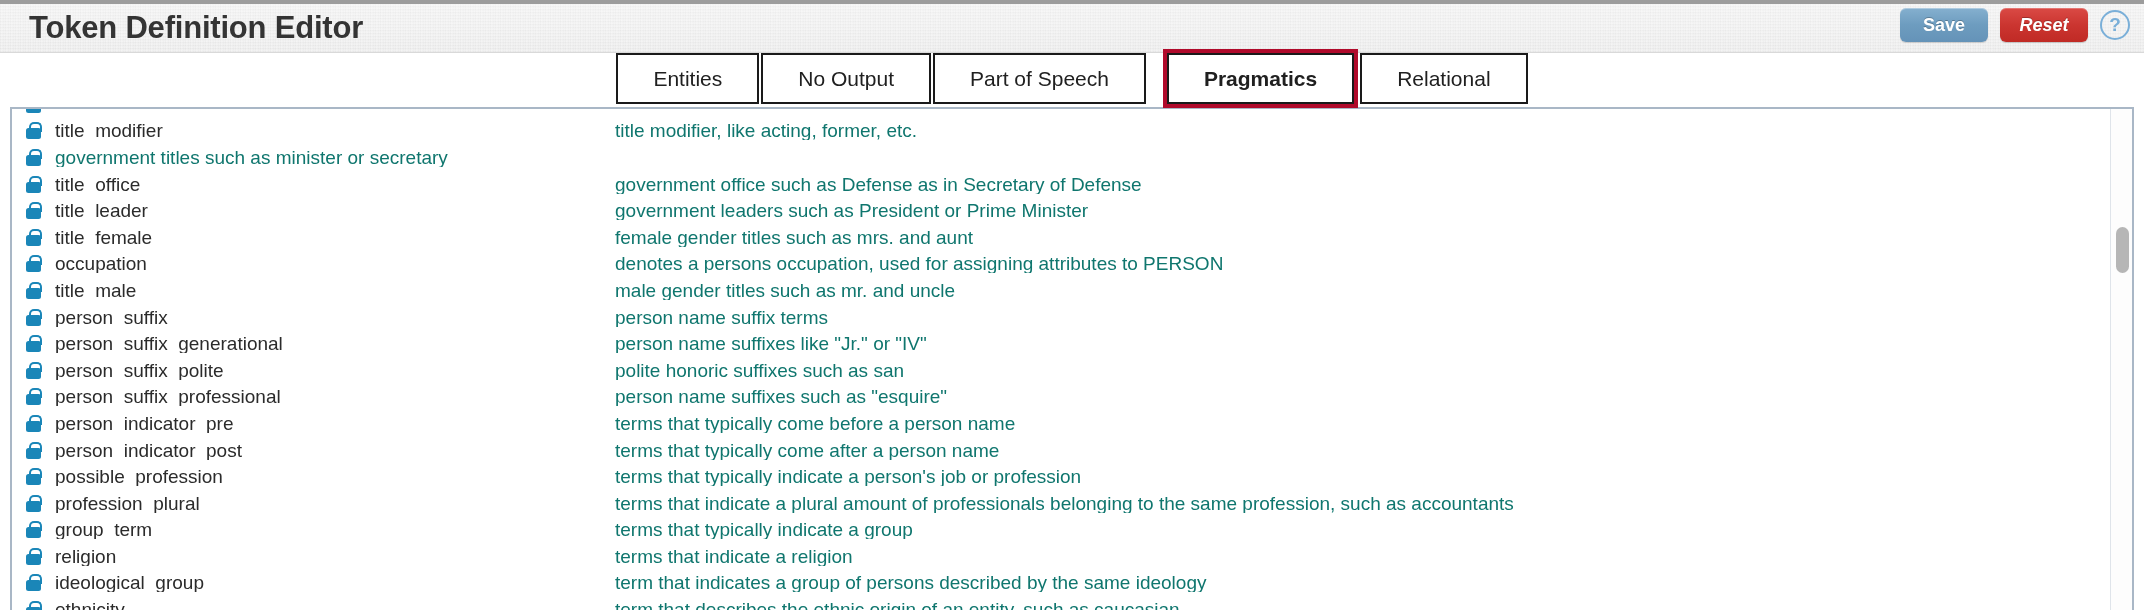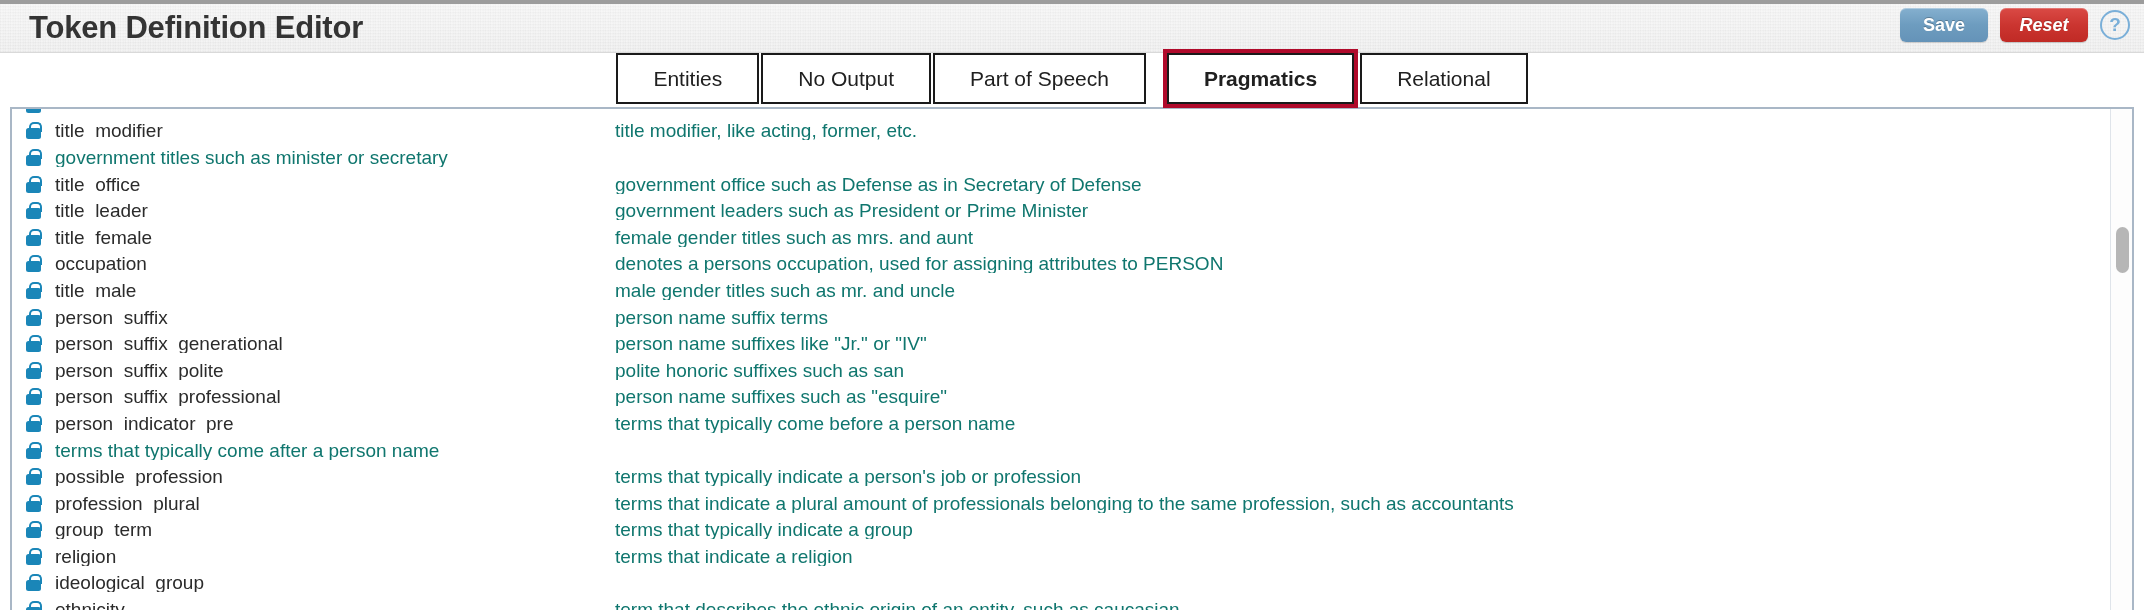--- a/index.html
+++ b/index.html
@@ -337,20 +337,21 @@
         <span class="row-name">person_suffix_professional</span>
         <span class="row-desc">person name suffixes such as "esquire"</span>
       </div>
       <div class="row">
         <span class="lock-icon"></span>
         <span class="row-name">person_indicator_pre</span>
         <span class="row-desc">terms that typically come before a person name</span>
       </div>
       <div class="row">
         <span class="lock-icon"></span>
+        <span class="row-name">person_indicator_post</span>
         <span class="row-desc">terms that typically come after a person name</span>
       </div>
       <div class="row">
         <span class="lock-icon"></span>
         <span class="row-name">possible_profession</span>
         <span class="row-desc">terms that typically indicate a person's job or profession</span>
       </div>
       <div class="row">
         <span class="lock-icon"></span>
         <span class="row-name">profession_plural</span>
@@ -362,20 +363,21 @@
         <span class="row-desc">terms that typically indicate a group</span>
       </div>
       <div class="row">
         <span class="lock-icon"></span>
         <span class="row-name">religion</span>
         <span class="row-desc">terms that indicate a religion</span>
       </div>
       <div class="row">
         <span class="lock-icon"></span>
         <span class="row-name">ideological_group</span>
+        <span class="row-desc">term that indicates a group of persons described by the same ideology</span>
       </div>
       <div class="row">
         <span class="lock-icon"></span>
         <span class="row-name">ethnicity</span>
         <span class="row-desc">term that describes the ethnic origin of an entity, such as caucasian</span>
       </div>
     </div>
 
   <div class="scrollbar">
     <div class="scroll-thumb"></div>

